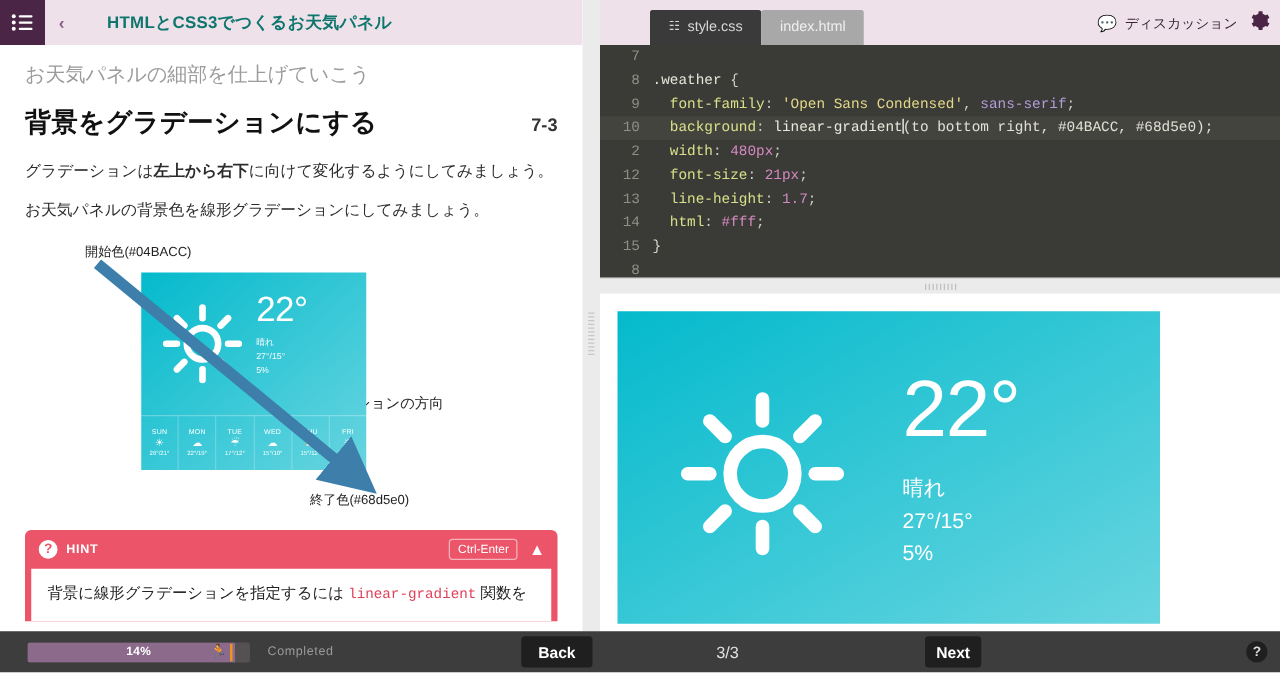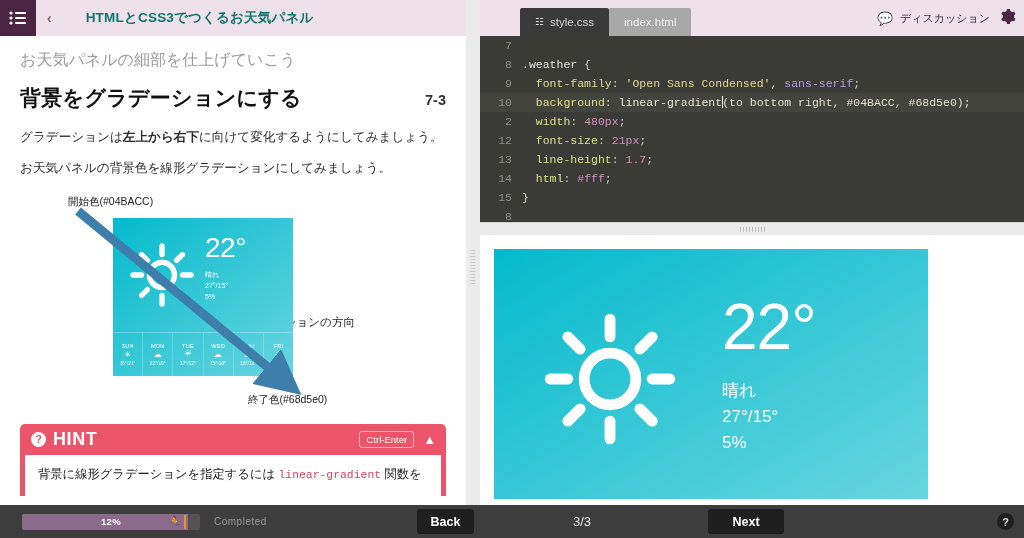--- a/index.html
+++ b/index.html
@@ -159,21 +159,21 @@
   }
   .hint-q {
     width: 15px; height: 15px; border-radius: 50%;
     background: #fff; color: #ec5569;
     font-size: 11px; font-weight: bold;
     display: flex; align-items: center; justify-content: center;
     flex-shrink: 0;
   }
   .hint-label {
     margin-left: 7px;
-    font-size: 18px; font-weight: bold; letter-spacing: .6px;
+    font-size: 10px; font-weight: bold; letter-spacing: .6px;
   }
   .hint-spacer { flex: 1; }
   .hint-shortcut {
     font-size: 9.5px;
     border: 1px solid rgba(255,255,255,.55);
     border-radius: 3px;
     padding: 2px 6px;
     color: #fff;
     cursor: pointer;
   }
@@ -368,22 +368,22 @@
     border: none; border-radius: 3px;
     font-size: 12.5px; font-weight: bold;
     font-family: "Liberation Sans", sans-serif;
     cursor: pointer;
   }
   .page-indicator {
     position: absolute; left: 573px;
     font-size: 13px; color: #e3e3e3;
   }
   .nav-next {
-    position: absolute; left: 708px;
-    width: 76px; height: 25px;
+    position: absolute; left: 740px;
+    width: 45px; height: 25px;
     background: #1f1f1f; color: #fff;
     border: none; border-radius: 3px;
     font-size: 12.5px; font-weight: bold;
     font-family: "Liberation Sans", sans-serif;
     cursor: pointer;
   }
   .help-btn {
     position: absolute; right: 10px;
     width: 17px; height: 17px; border-radius: 50%;
     background: #1f1f1f; color: #ddd;
@@ -635,21 +635,21 @@
             <div>5%</div>
           </div>
         </div>
       </div>
     </div>
   </div>
 
   <div class="bottom-bar">
     <div class="progress-wrap">
       <div class="progress-fill" id="progress-fill" style="width: 93%;"></div>
-      <div class="progress-text">12%</div>
+      <div class="progress-text">14%</div>
       <div class="runner">🏃</div>
       <div class="progress-mark"></div>
     </div>
     <div class="completed-text">Completed</div>
     <button class="nav-back">Back</button>
     <div class="page-indicator">3/3</div>
     <button class="nav-next">Next</button>
     <div class="help-btn">?</div>
   </div>
 </div>

